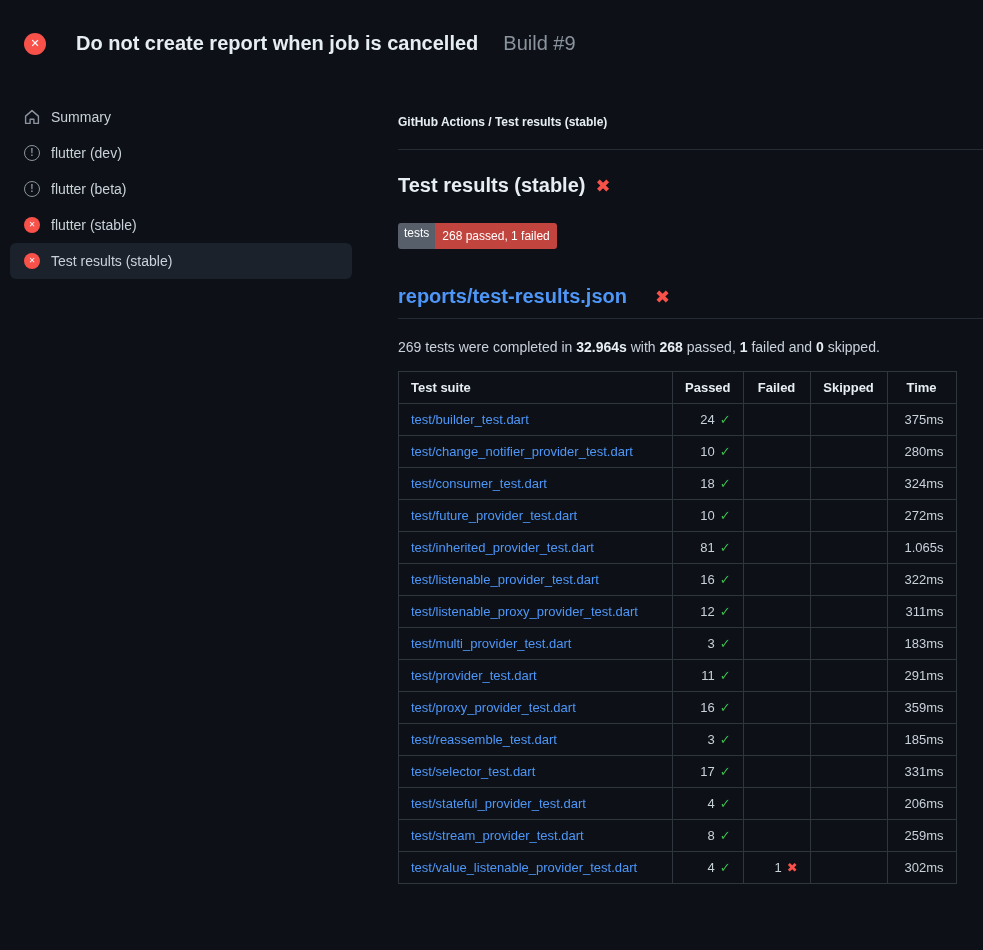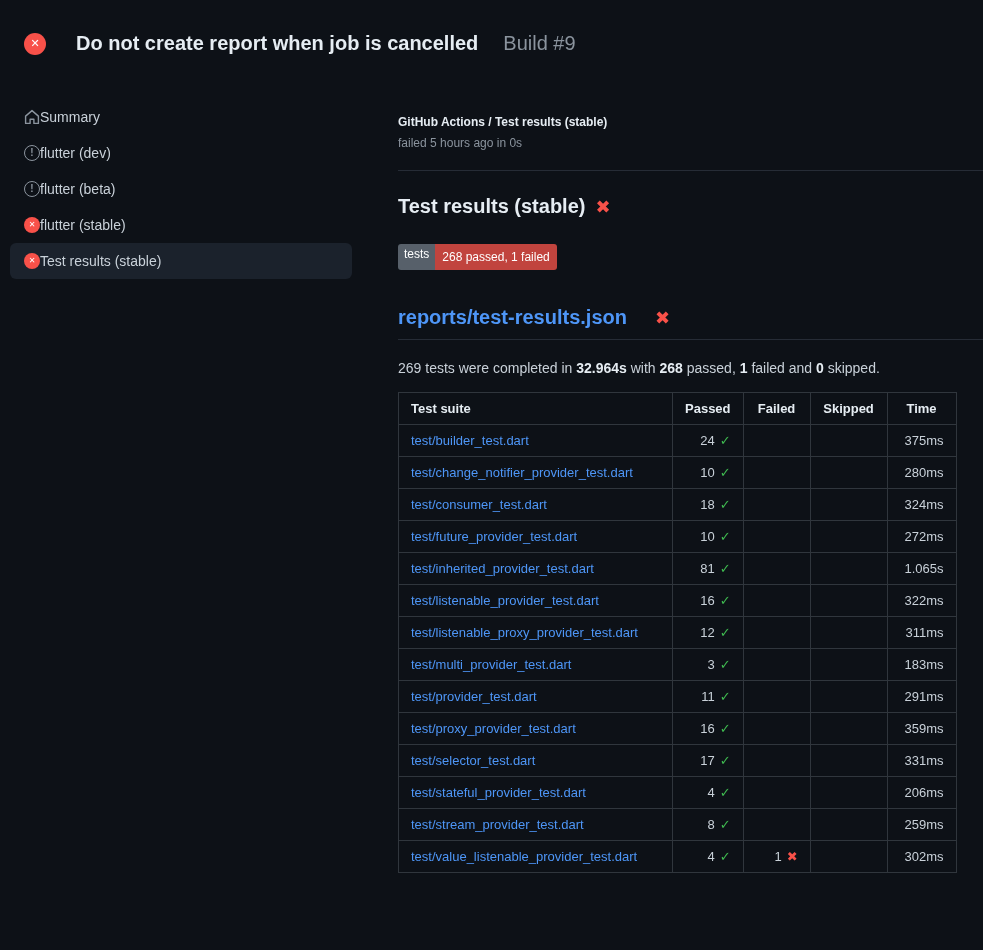--- a/index.html
+++ b/index.html
@@ -22,21 +22,21 @@
   .status-icon{border-radius:50%;display:inline-flex;align-items:center;justify-content:center;
     flex:none;font-weight:700;line-height:1}
   .status-icon.failed{background:var(--red);color:#ffffff}
   .status-icon.neutral{border:1.5px solid var(--muted);color:var(--muted);background:transparent}
   .icon-lg{width:22px;height:22px;font-size:11px}
   .icon-sm{width:16px;height:16px;font-size:8px}
   .status-icon.neutral.icon-sm{font-size:10px;font-weight:700}
   
   .layout{display:flex;align-items:flex-start}
   .sidebar{width:374px;flex:none;padding:16px 22px 0 10px}
-  .sideitem{display:flex;align-items:flex-start;padding:10px 14px;border-radius:6px;
+  .sideitem{display:flex;align-items:flex-start;gap:11px;padding:10px 14px;border-radius:6px;
     cursor:pointer;font-size:14px;color:var(--text)}
   .sideitem.selected{background:var(--selected)}
   .side-icon{width:16px;height:16px;flex:none;display:inline-flex;align-items:center;justify-content:center}
   .jobs-label{color:var(--muted);font-size:12px;margin:24px 0 6px 14px}
   
   .main{flex:1;min-width:0;padding:32px 0 0 24px}
   .breadcrumb{font-weight:700;font-size:12px;color:var(--heading)}
   .status-line{color:var(--muted);font-size:12px;margin-top:7px}
   .divider{border:none;border-top:1px solid var(--divider);margin:20px 0 0}
   .check-title{display:flex;align-items:center;gap:10px;margin:24px 0 0;
@@ -98,21 +98,20 @@
         </div>
         <div class="sideitem selected">
           <span class="status-icon icon-sm failed">✕</span>
           <span>Test results (stable)</span>
         </div>
       </div>
   </nav>
 
   <main class="main">
     <div class="breadcrumb">GitHub Actions / Test results (stable)</div>
-    <div class="status-line">failed 5 hours ago in 0s</div>
     <hr class="divider">
 
     <h2 class="check-title">
       <span>Test results (stable)</span>
       <span class="x-mark">✖</span>
     </h2>
 
     <div>
       <span class="badge">
         <span class="badge-label">tests</span>
@@ -209,20 +208,27 @@
             <td class="time">291ms</td>
           </tr>
           <tr>
             <td class="suite"><a href="#">test/proxy_provider_test.dart</a></td>
             <td class="num"><span>16</span><span class="check">✓</span></td>
             <td class="num"></td>
             <td class="num"></td>
             <td class="time">359ms</td>
           </tr>
           <tr>
+            <td class="suite"><a href="#">test/reassemble_test.dart</a></td>
+            <td class="num"><span>3</span><span class="check">✓</span></td>
+            <td class="num"></td>
+            <td class="num"></td>
+            <td class="time">185ms</td>
+          </tr>
+          <tr>
             <td class="suite"><a href="#">test/selector_test.dart</a></td>
             <td class="num"><span>17</span><span class="check">✓</span></td>
             <td class="num"></td>
             <td class="num"></td>
             <td class="time">331ms</td>
           </tr>
           <tr>
             <td class="suite"><a href="#">test/stateful_provider_test.dart</a></td>
             <td class="num"><span>4</span><span class="check">✓</span></td>
             <td class="num"></td>

